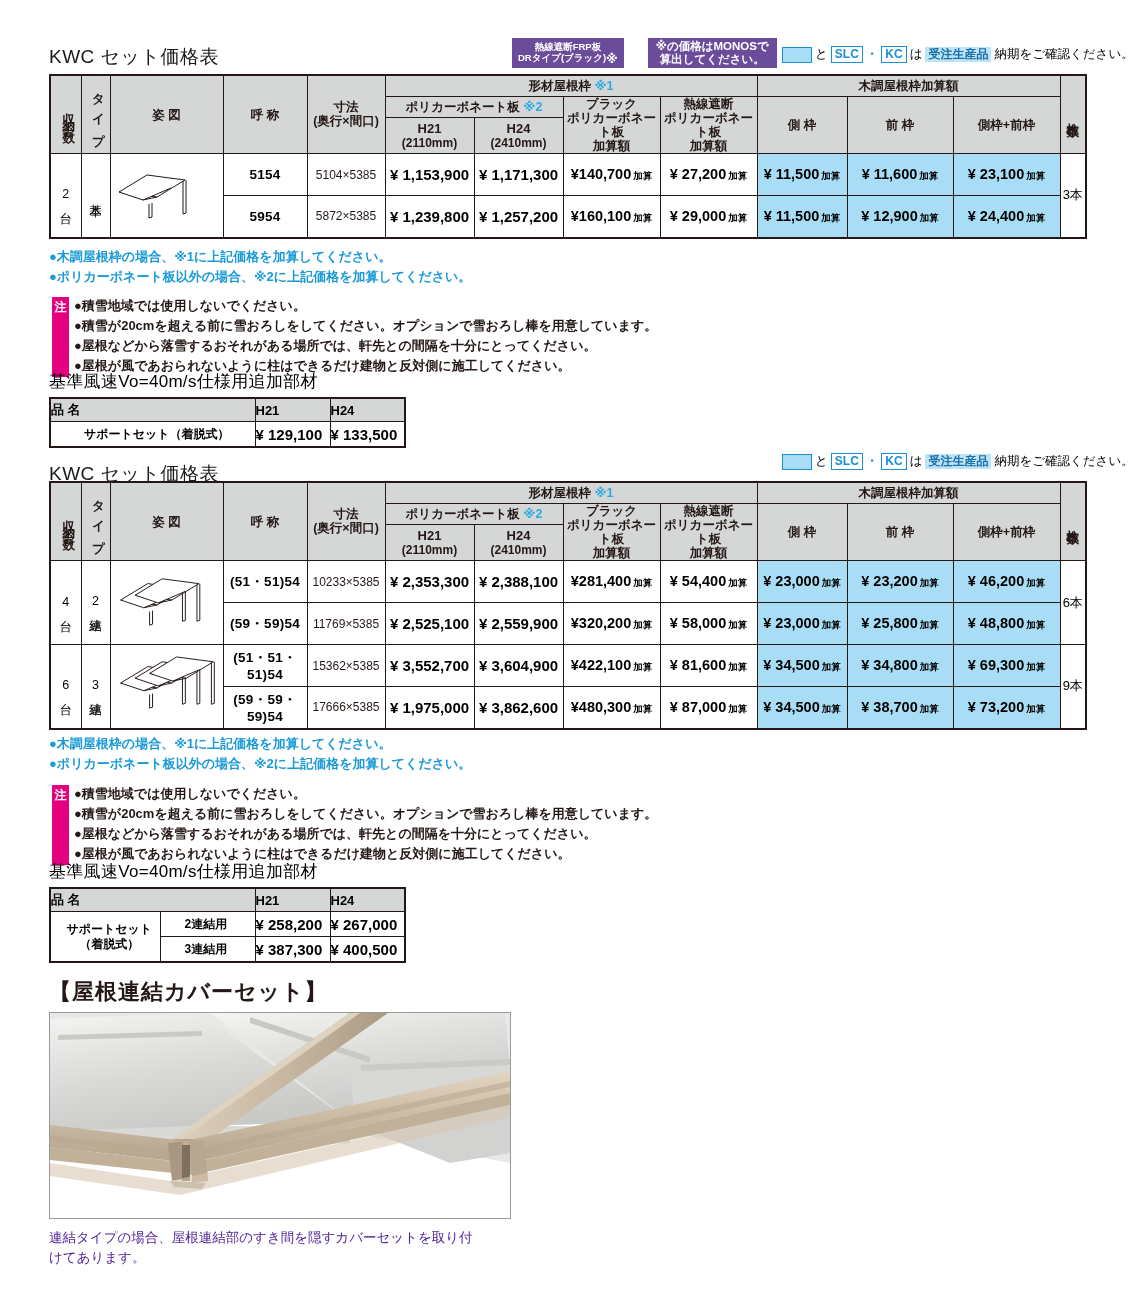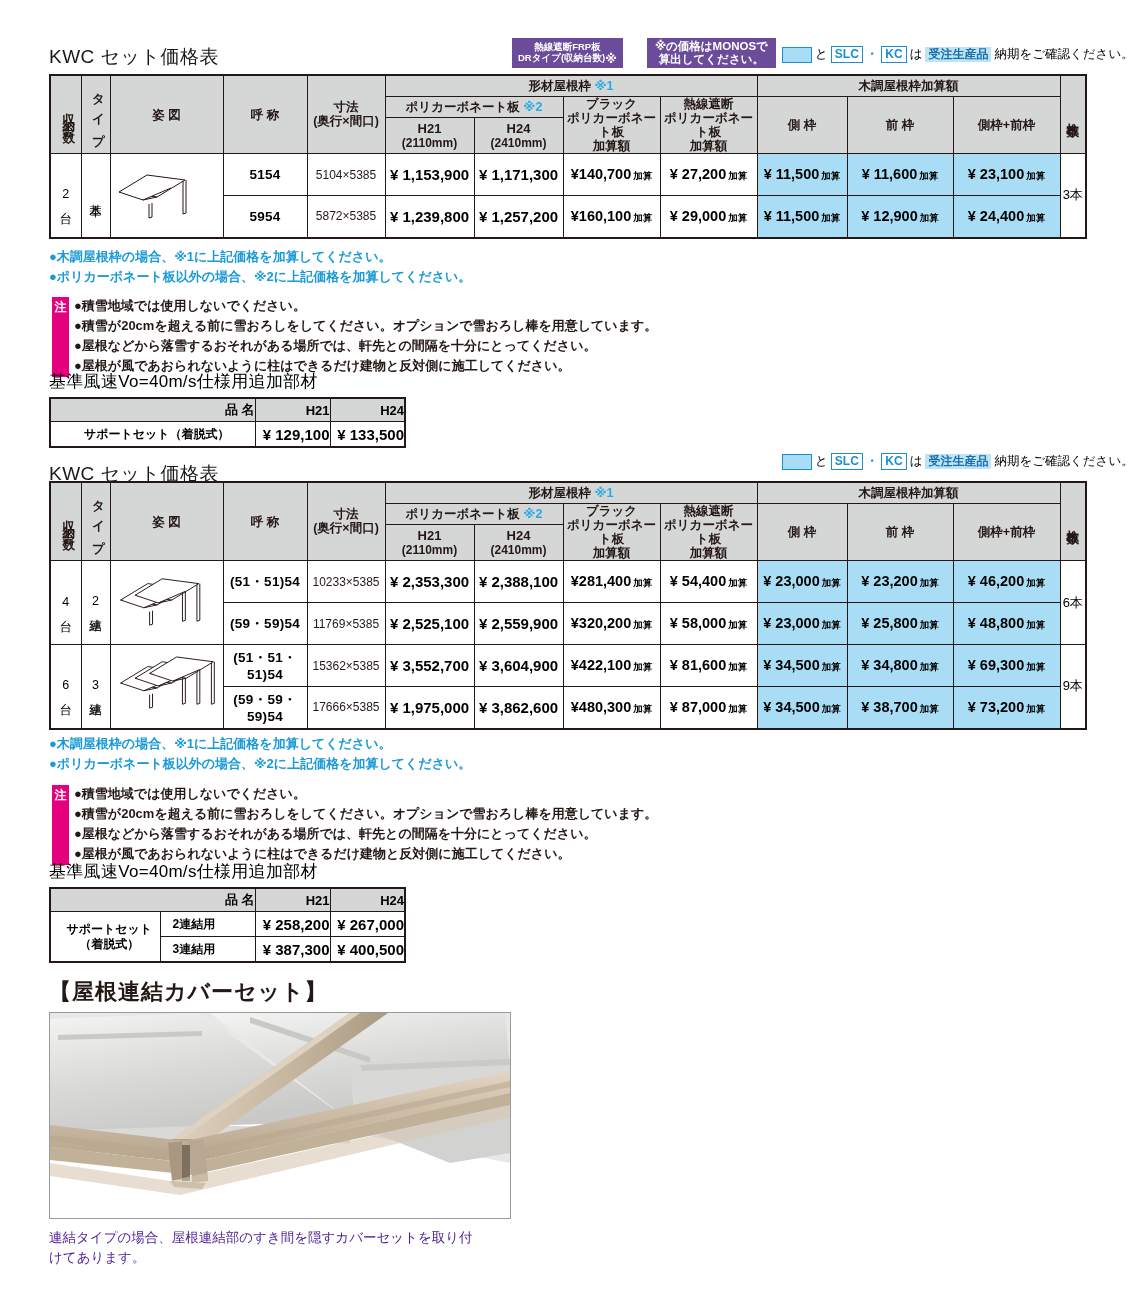--- a/index.html
+++ b/index.html
@@ -121,46 +121,46 @@
   .note-lines{padding-left:5px;}
   .note-lines p{margin:0 0 2px 0;font-size:13px;font-weight:700;color:#231815;letter-spacing:0px;}
 
   
   .wind-title{font-size:17px;font-weight:400;margin:0 0 4px 0;letter-spacing:.3px;}
   table.wind{
     border-collapse:collapse;
     table-layout:fixed;
     border:2px solid #231815;
   }
-  table.wind th,table.wind td{border:1px solid #231815;padding:0;text-align:right;}
+  table.wind th,table.wind td{border:1px solid #231815;padding:0;text-align:left;}
   table.wind th{background:#d5d6d6;font-size:13px;font-weight:700;height:22px;}
   table.wind td{height:24px;}
   table.wind td.itemname{text-align:center;padding-left:8px;font-size:12px;font-weight:700;}
-  table.wind td.subname{text-align:left;padding-left:12px;font-size:12px;font-weight:700;}
+  table.wind td.subname{text-align:left;padding-left:24px;font-size:12px;font-weight:700;}
   table.wind td.wprice{font-size:15px;font-weight:700;}
 
   
   .cover-title{font-size:22px;font-weight:700;letter-spacing:1px;color:#231815;}
   .photo-frame{
     width:460px;height:205px;border:1px solid #9a9a9a;
     overflow:hidden;position:relative;background:#efefef;
   }
   .caption{font-size:13.5px;line-height:20px;color:#4c1d95;width:470px;}
 </style>
 </head>
 <body>
 
 <div class="page">
 
   <div style="position:absolute;left:49px;top:44px;" class="sec-title">KWC セット価格表</div>
 
   <div style="position:absolute;left:512px;top:38px;gap:24px;" class="badge-row">
     <div class="purple-badge">
       <span>熱線遮断FRP板</span><br>
-      <span>DRタイプ(収納台数)</span><span style="font-size:12px;vertical-align:-2px;">※</span>
+      <span>DRタイプ(ブラック)</span><span style="font-size:12px;vertical-align:-2px;">※</span>
     </div>
     <div class="purple-badge b2">
       <span>※の価格はMONOSで</span><br>
       <span>算出してください。</span>
     </div>
   </div>
 
   <div style="position:absolute;left:782px;top:46px;" class="notice">
     <span class="swatch"></span>
     <span>と</span>

